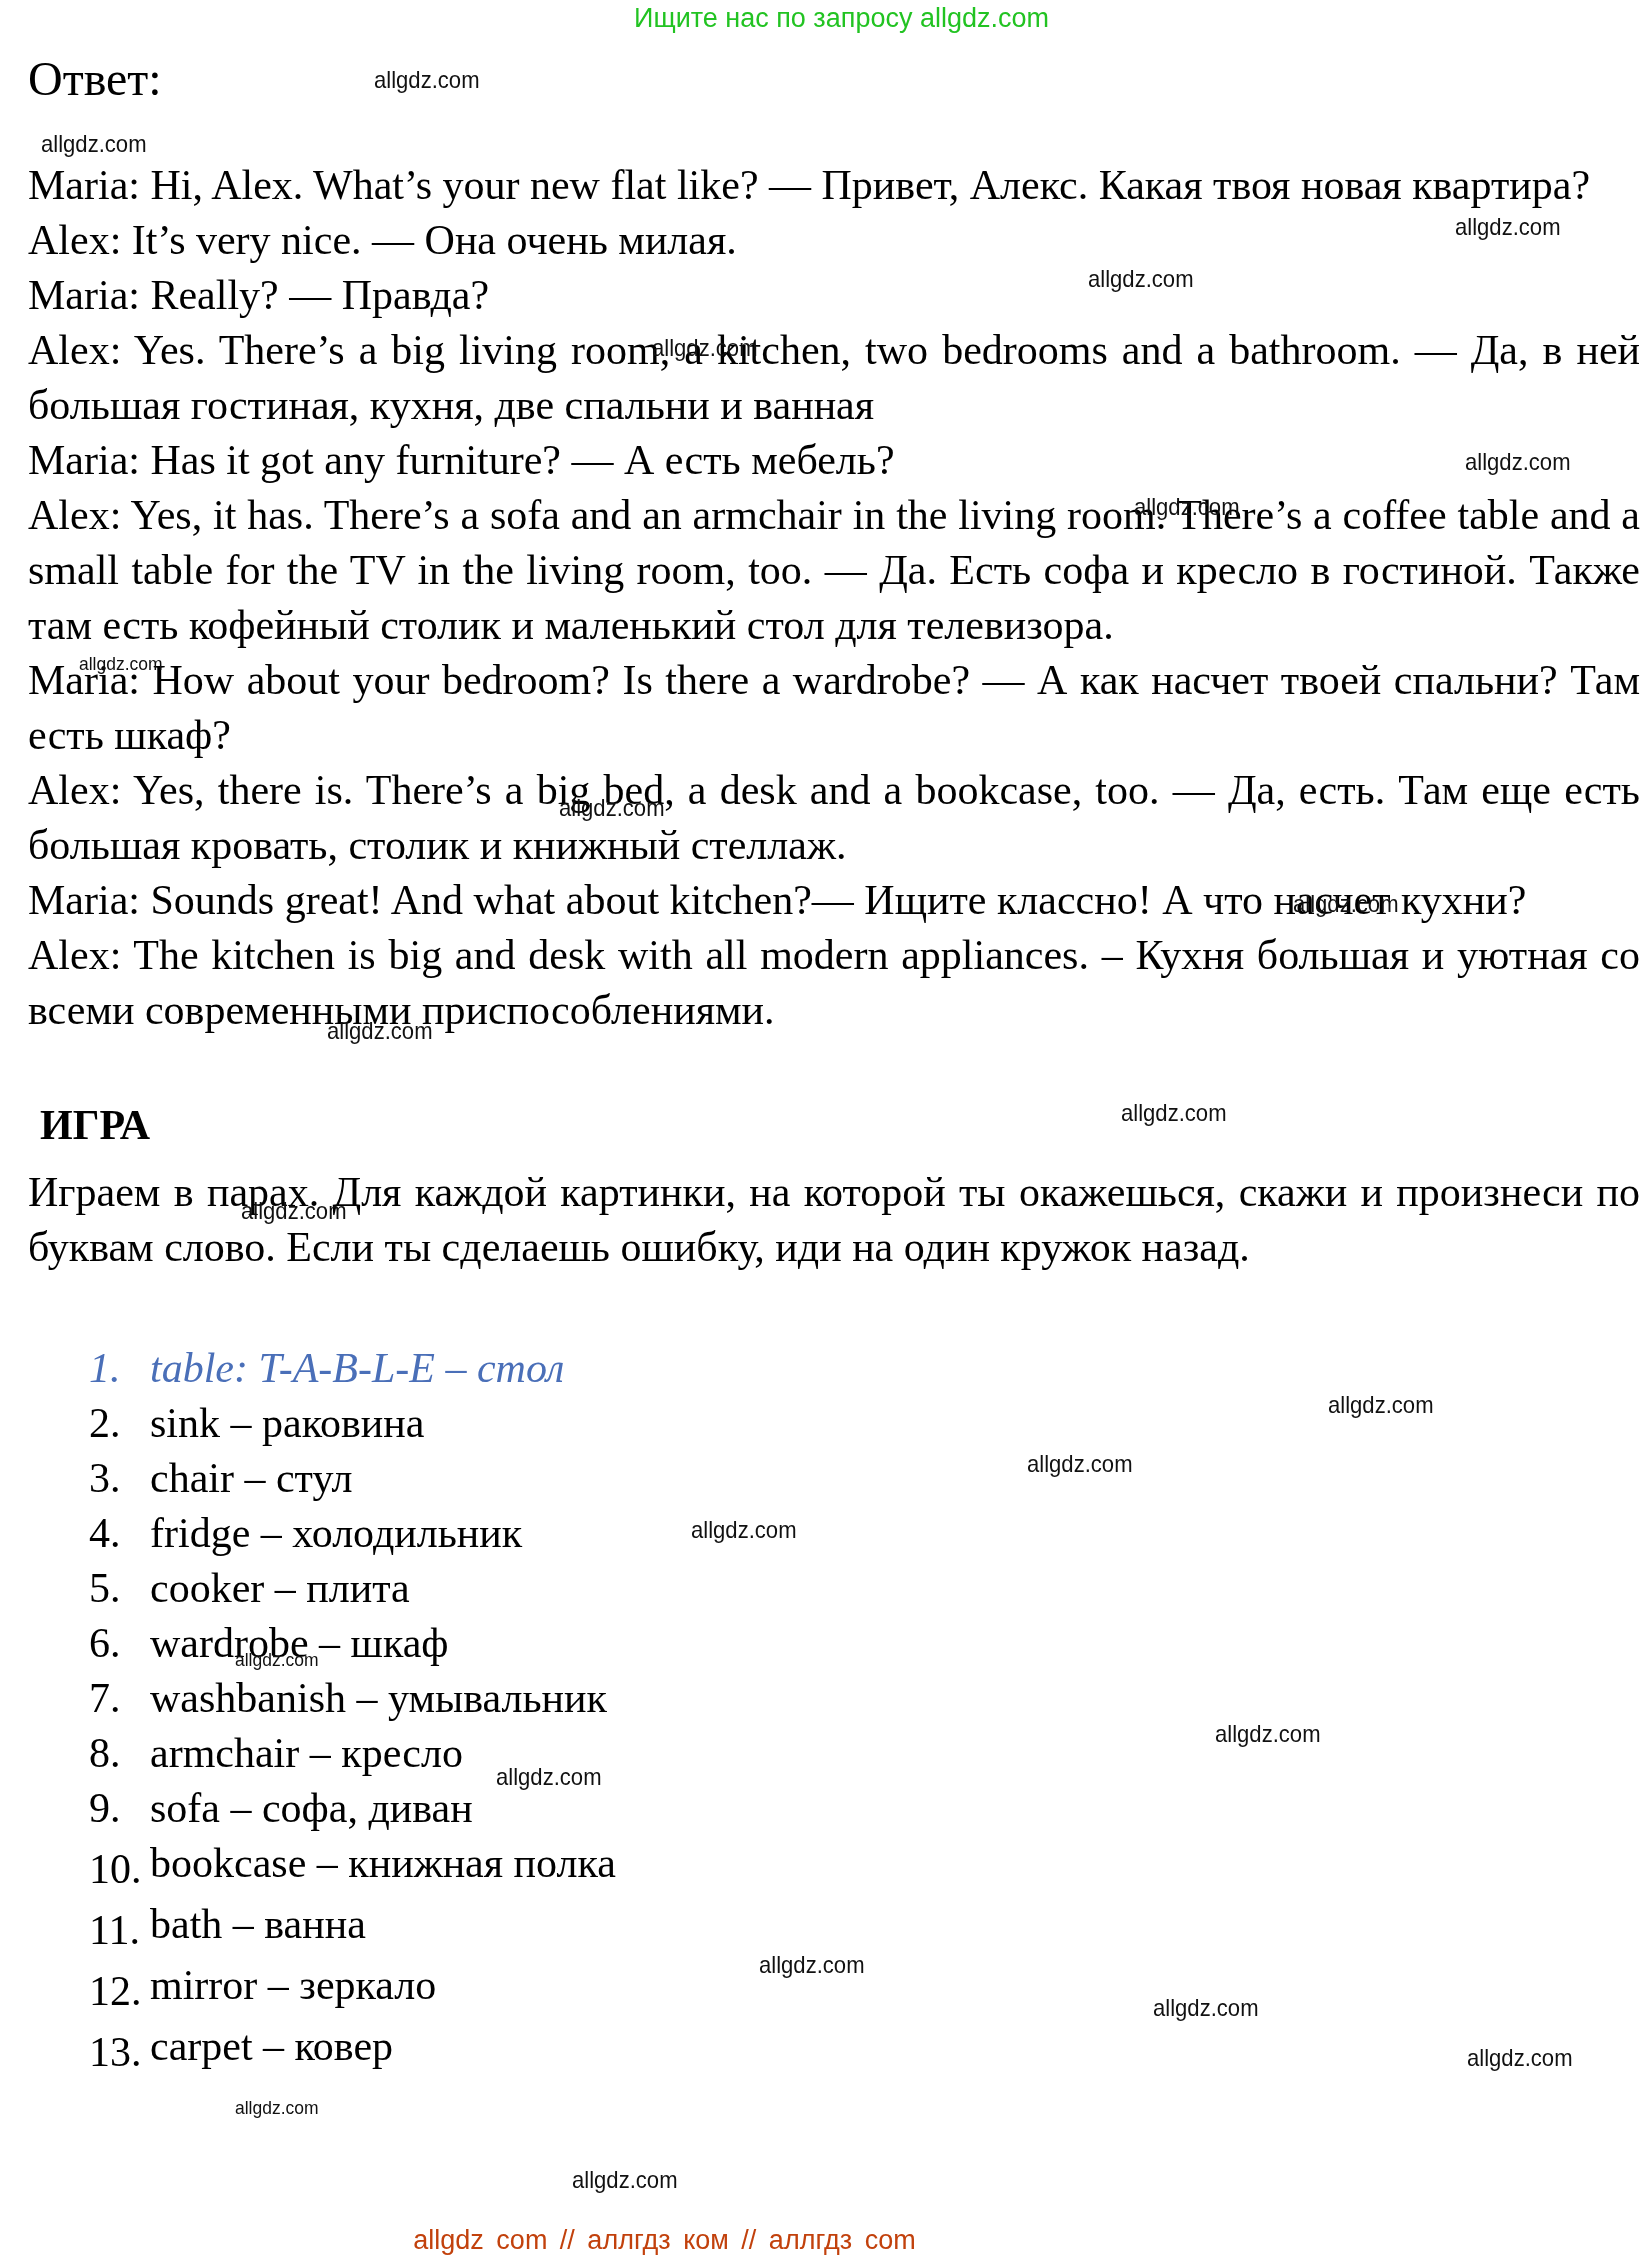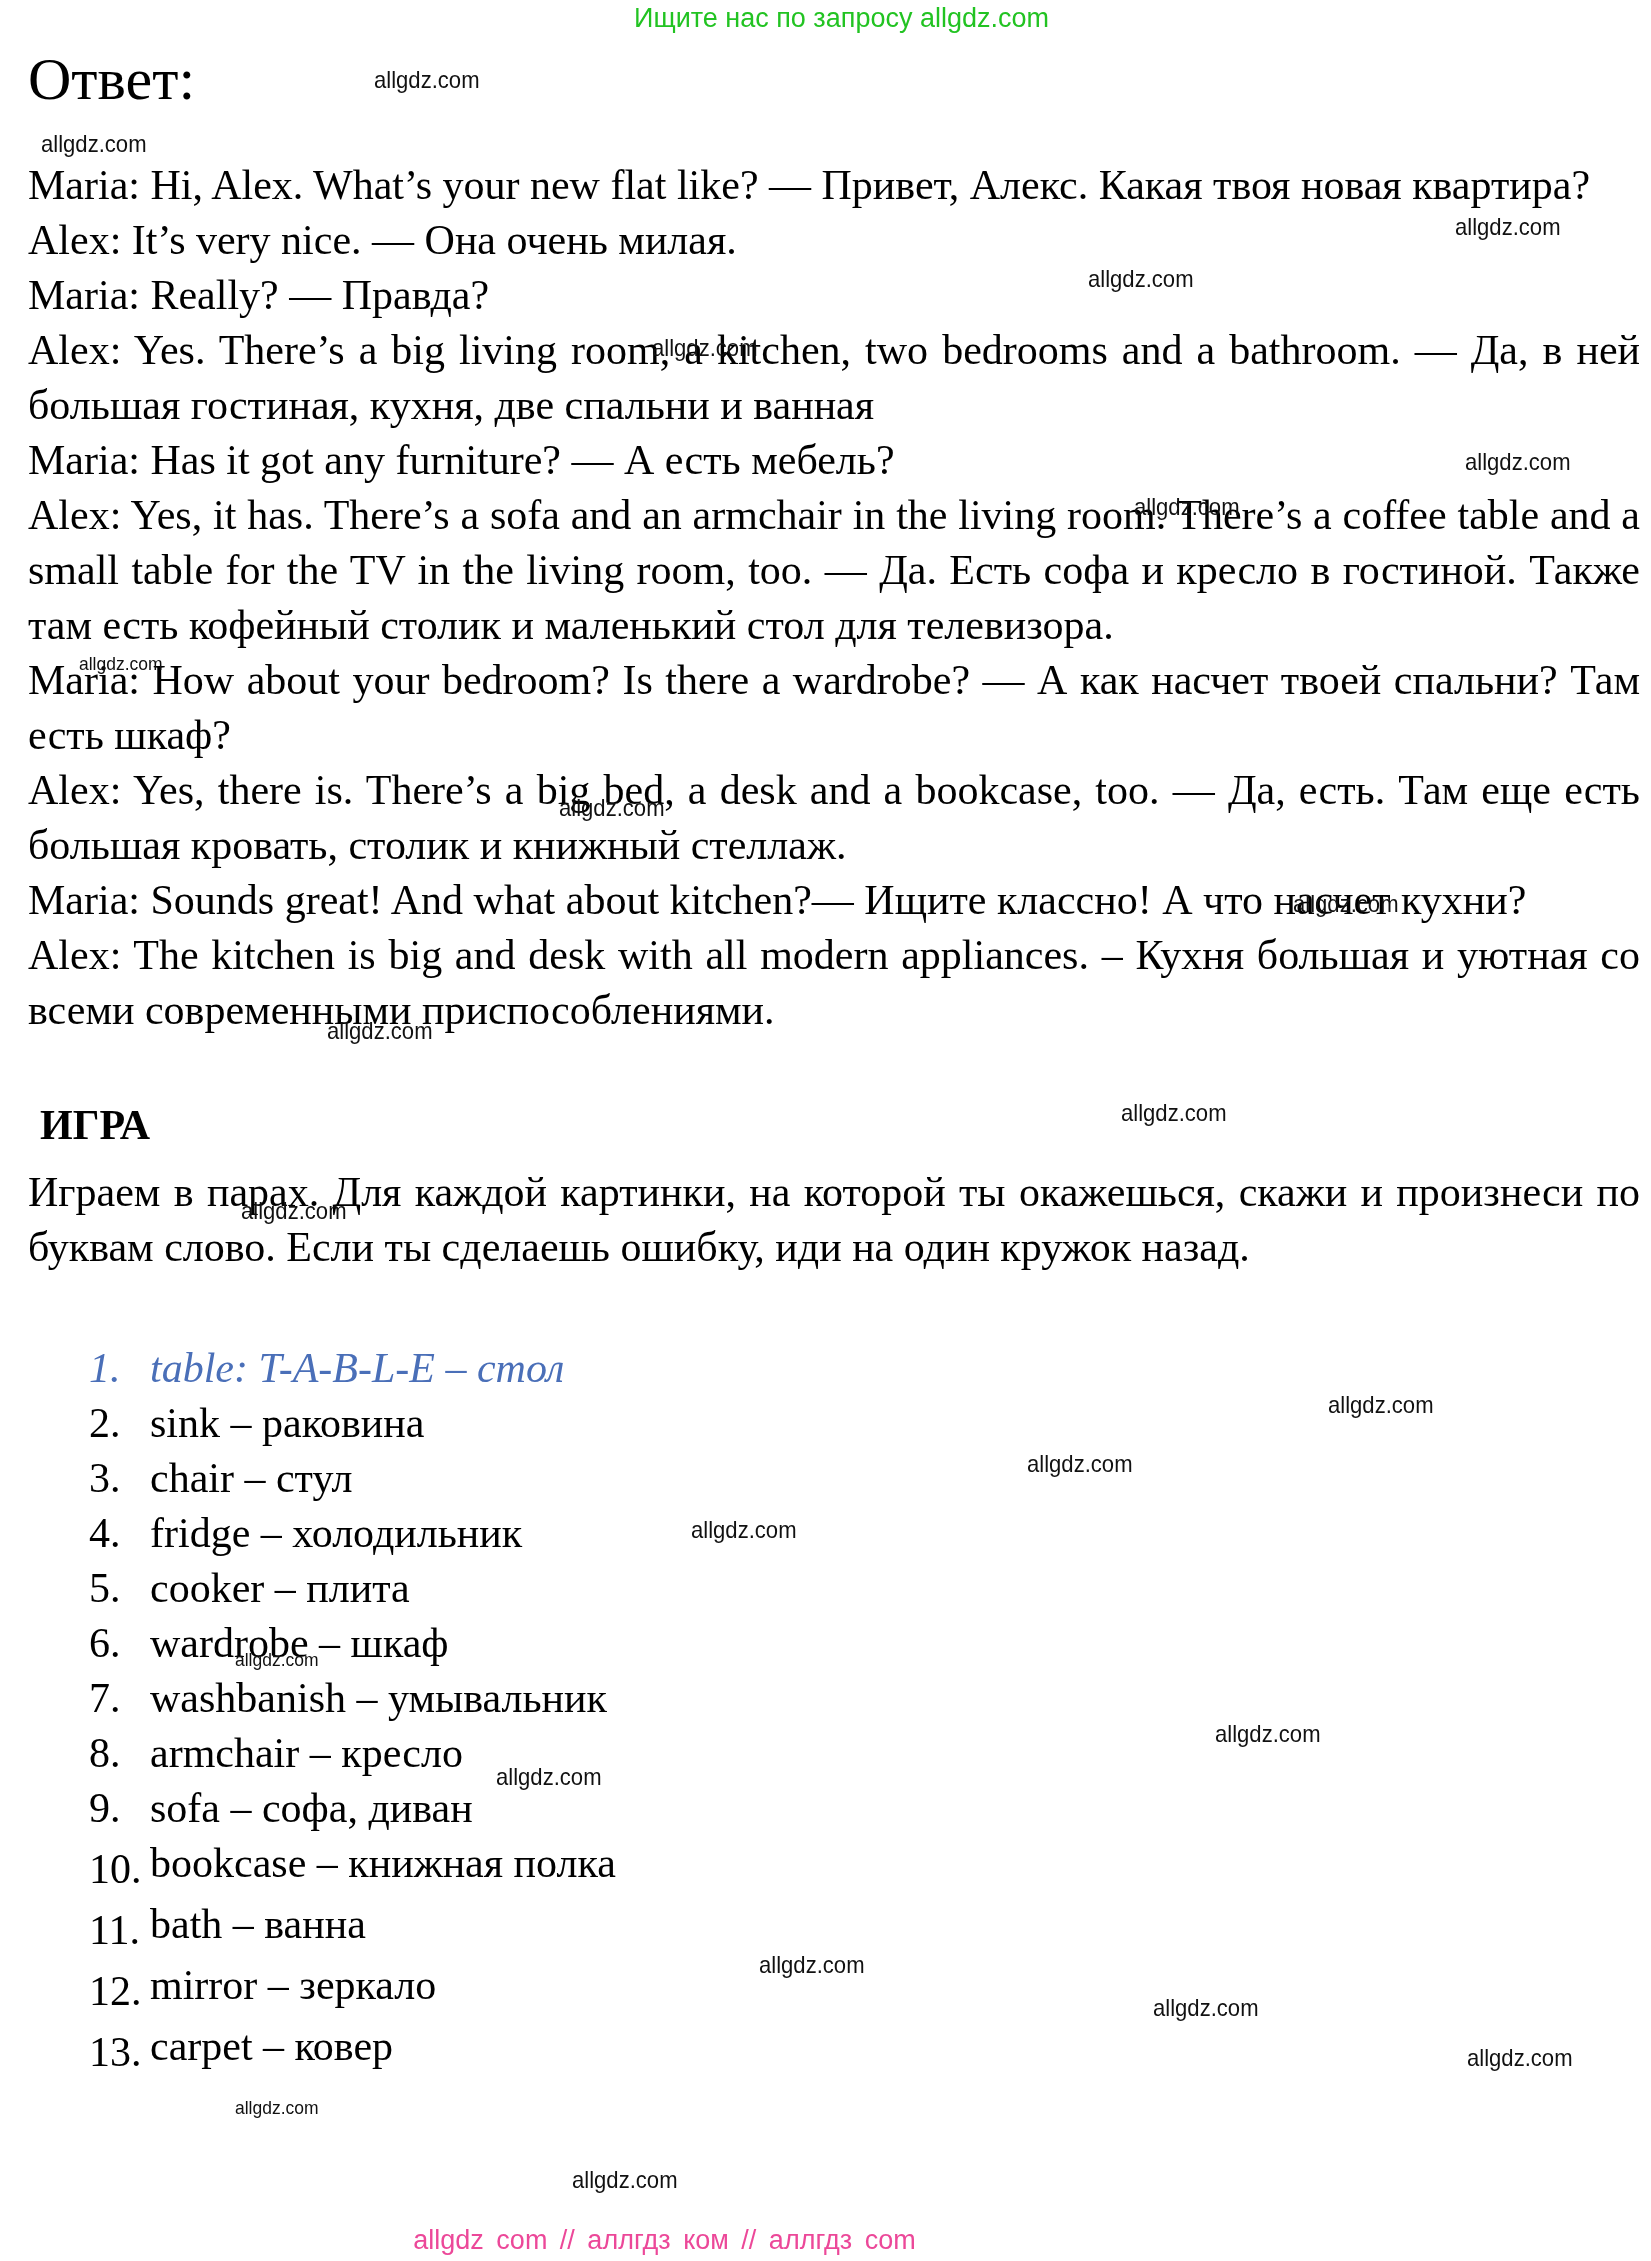--- a/index.html
+++ b/index.html
@@ -31,21 +31,21 @@
       top: 50px;
       width: 1612px;
       font-family: "Liberation Serif", serif;
       font-size: 42px;
       line-height: 55px;
       color: #000;
     }
     .heading-answer {
       margin: 0;
       font-weight: normal;
-      font-size: 60px;
+      font-size: 48px;
       line-height: 58px;
     }
     .dialogue {
       margin-top: 50px;
     }
     .dlg-line {
       margin: 0;
       text-align: justify;
       text-align-last: left;
     }
@@ -92,21 +92,21 @@
     .watermark.small { font-size: 19px; }
     .bottom-banner {
       position: absolute;
       top: 2222px;
       left: 0;
       width: 1329px;
       text-align: center;
       font-family: "Liberation Sans", sans-serif;
       font-size: 27px;
       line-height: 36px;
-      color: #ec4899;
+      color: #c2410c;
       word-spacing: 5px;
     }
   </style>
 </head>
 <body>
 
 <div class="top-banner">Ищите нас по запросу allgdz.com</div>
 
 <div class="doc">
   <h1 class="heading-answer">Ответ:</h1>

